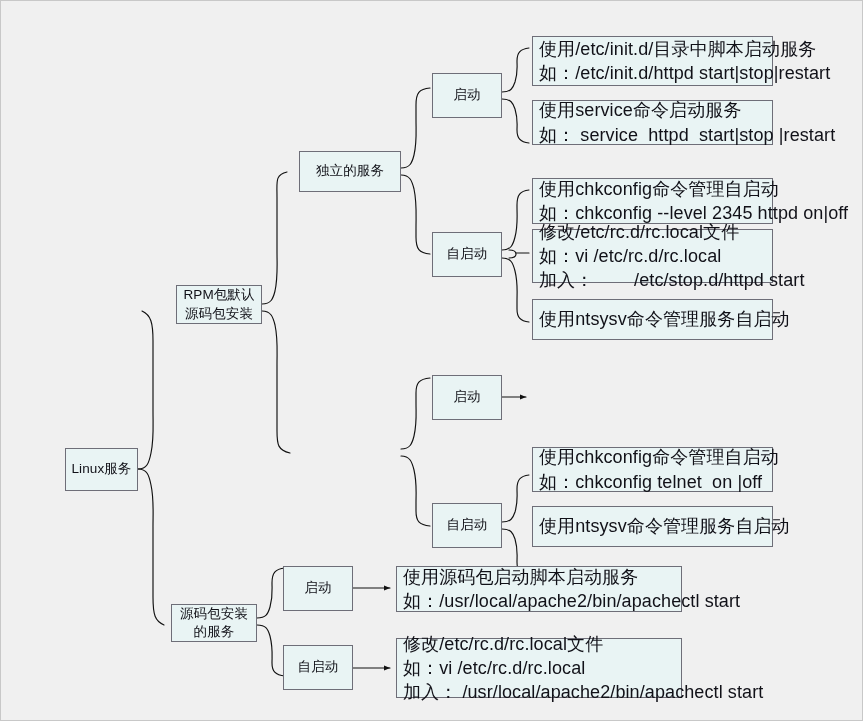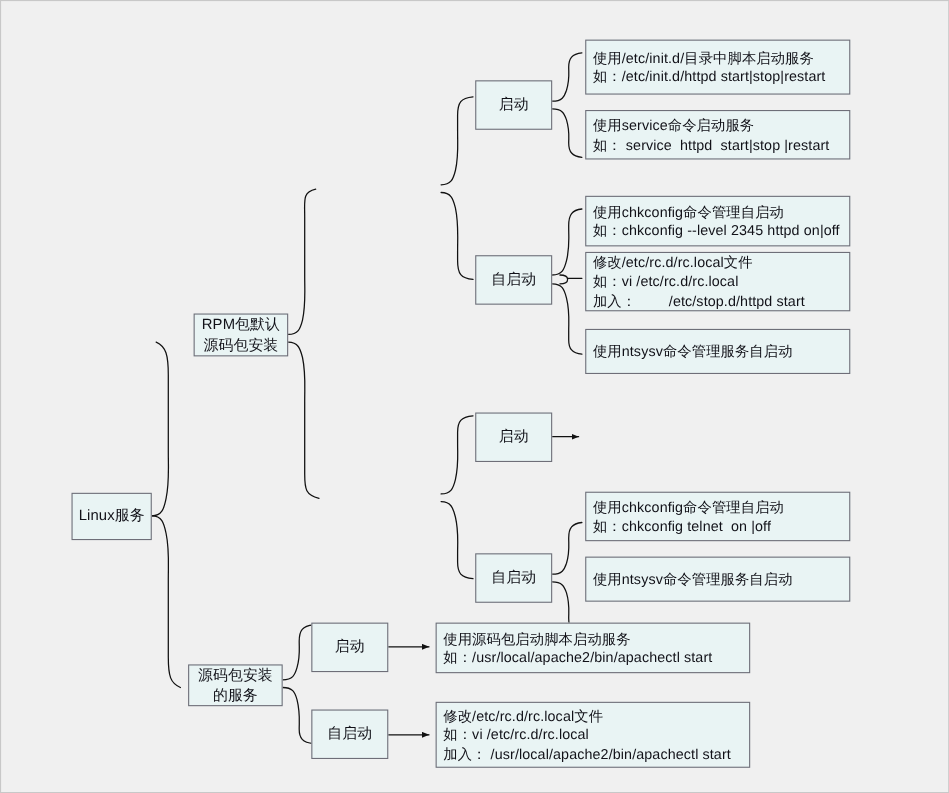--- a/index.html
+++ b/index.html
@@ -45,21 +45,21 @@
     text-align: left;
     padding-left: 6px;
   }
   .node .ln {
     display: block;
     white-space: pre;
     line-height: 1.34;
     font-size: 13.5px;
     letter-spacing: 0.1px;
   }
-  .node.detail .ln { font-size: 13px; }
+  .node.detail .ln { font-size: 18px; }
 </style>
 </head>
 <body>
 
 <div id="canvas">
 
   <svg id="wires" viewBox="0 0 863 721" xmlns="http://www.w3.org/2000/svg">
     <defs>
       <marker id="arr" markerWidth="7" markerHeight="7" refX="6.4" refY="3" orient="auto" markerUnits="userSpaceOnUse">
         <path d="M0,0.3 L6.6,3 L0,5.7 z" fill="#111111"></path>
@@ -107,20 +107,23 @@
   <div class="node center" style="left:175px; top:284px; width:86px; height:39px;">
     <span class="ln">RPM包默认</span>
     <span class="ln">源码包安装</span>
   </div>
 
   <div class="node center" style="left:170px; top:603px; width:86px; height:38px;">
     <span class="ln">源码包安装</span>
     <span class="ln">的服务</span>
   </div>
 
+  <div class="node center" style="left:298px; top:150px; width:102px; height:41px;">
+    <span class="ln">独立的服务</span>
+  </div>
 
 
   <div class="node center" style="left:431px; top:72px; width:70px; height:45px;">
     <span class="ln">启动</span>
   </div>
 
   <div class="node center" style="left:431px; top:231px; width:70px; height:45px;">
     <span class="ln">自启动</span>
   </div>
 

